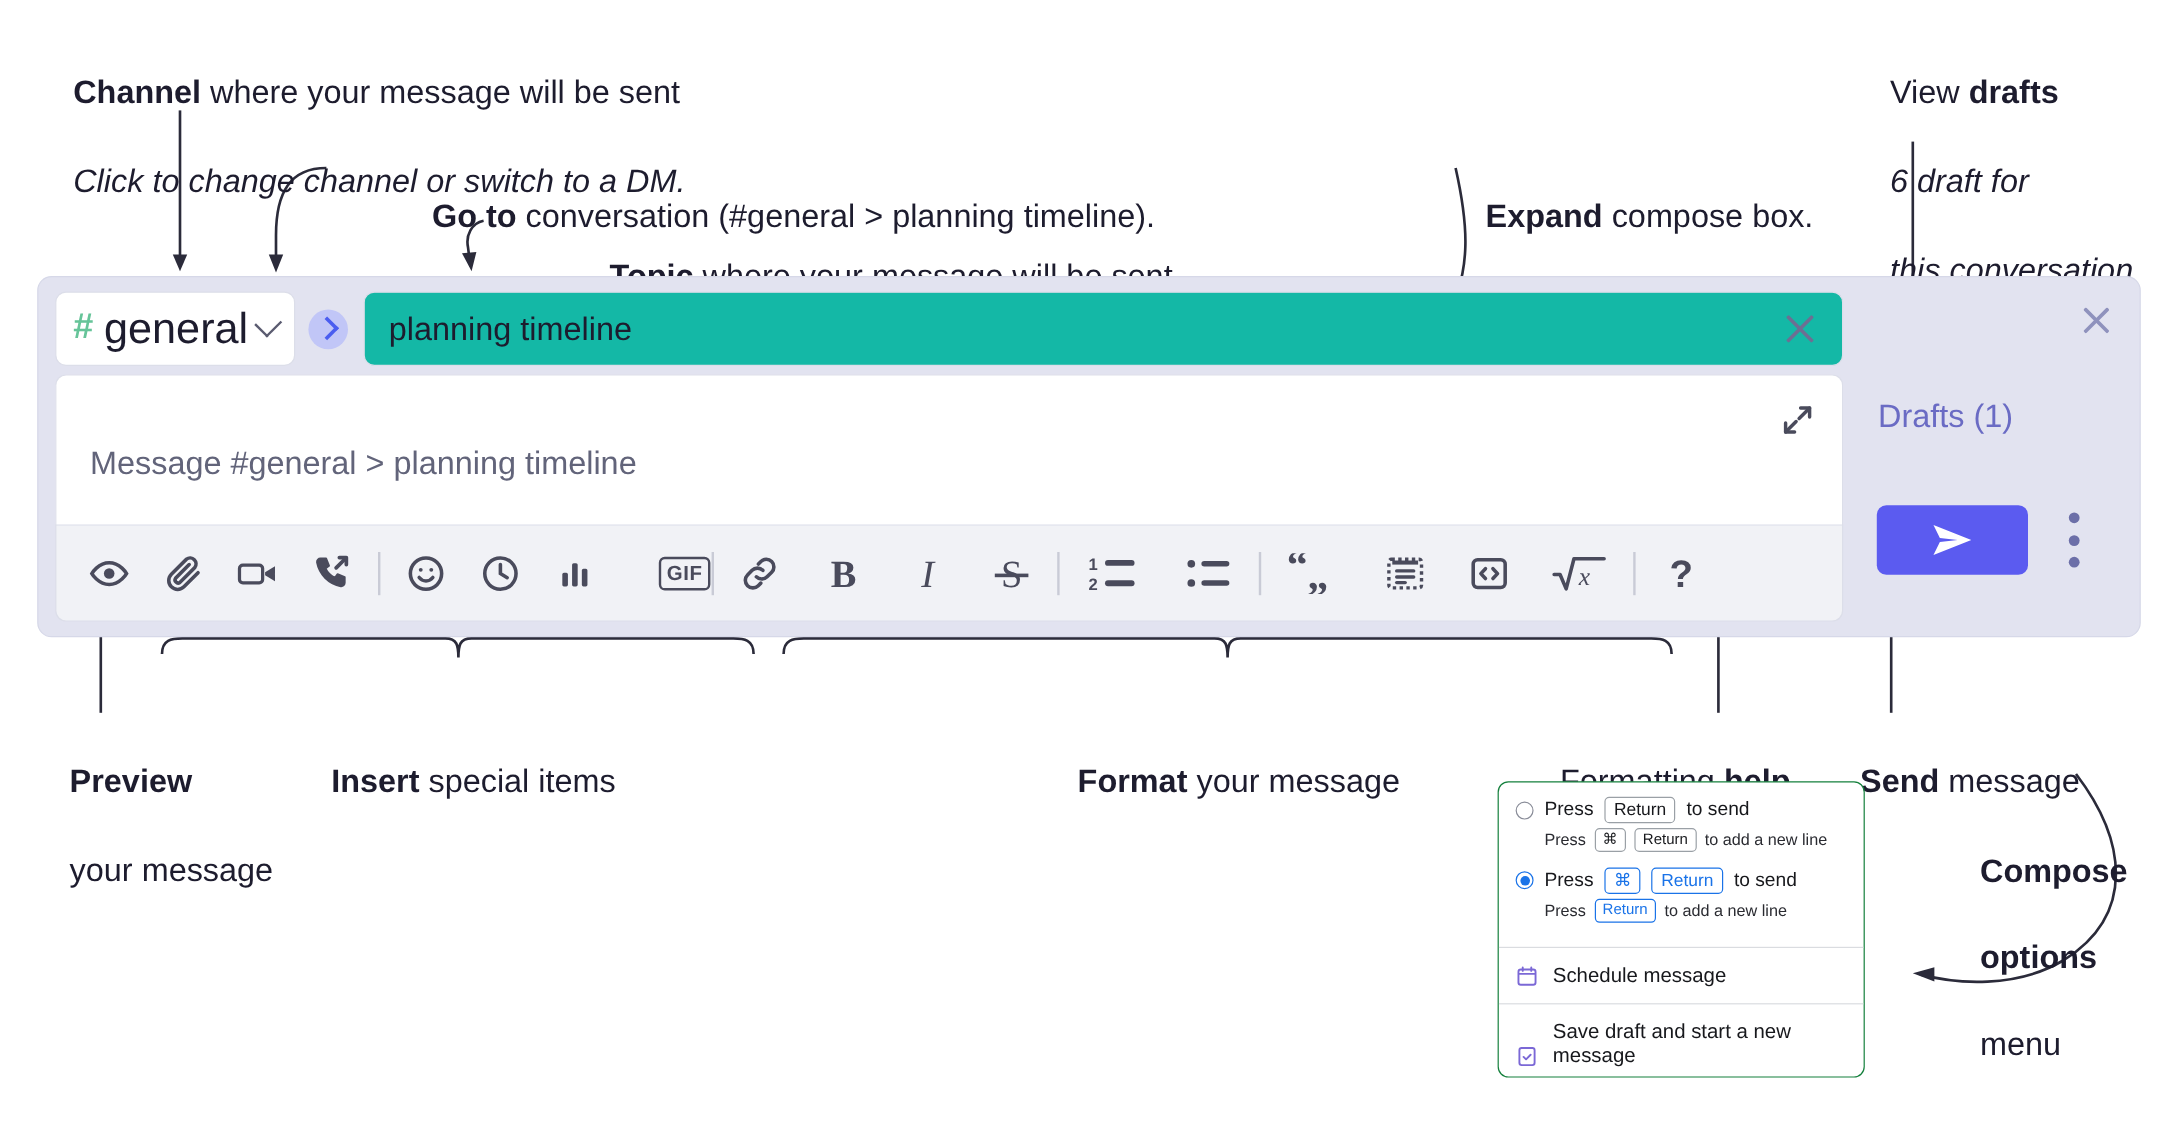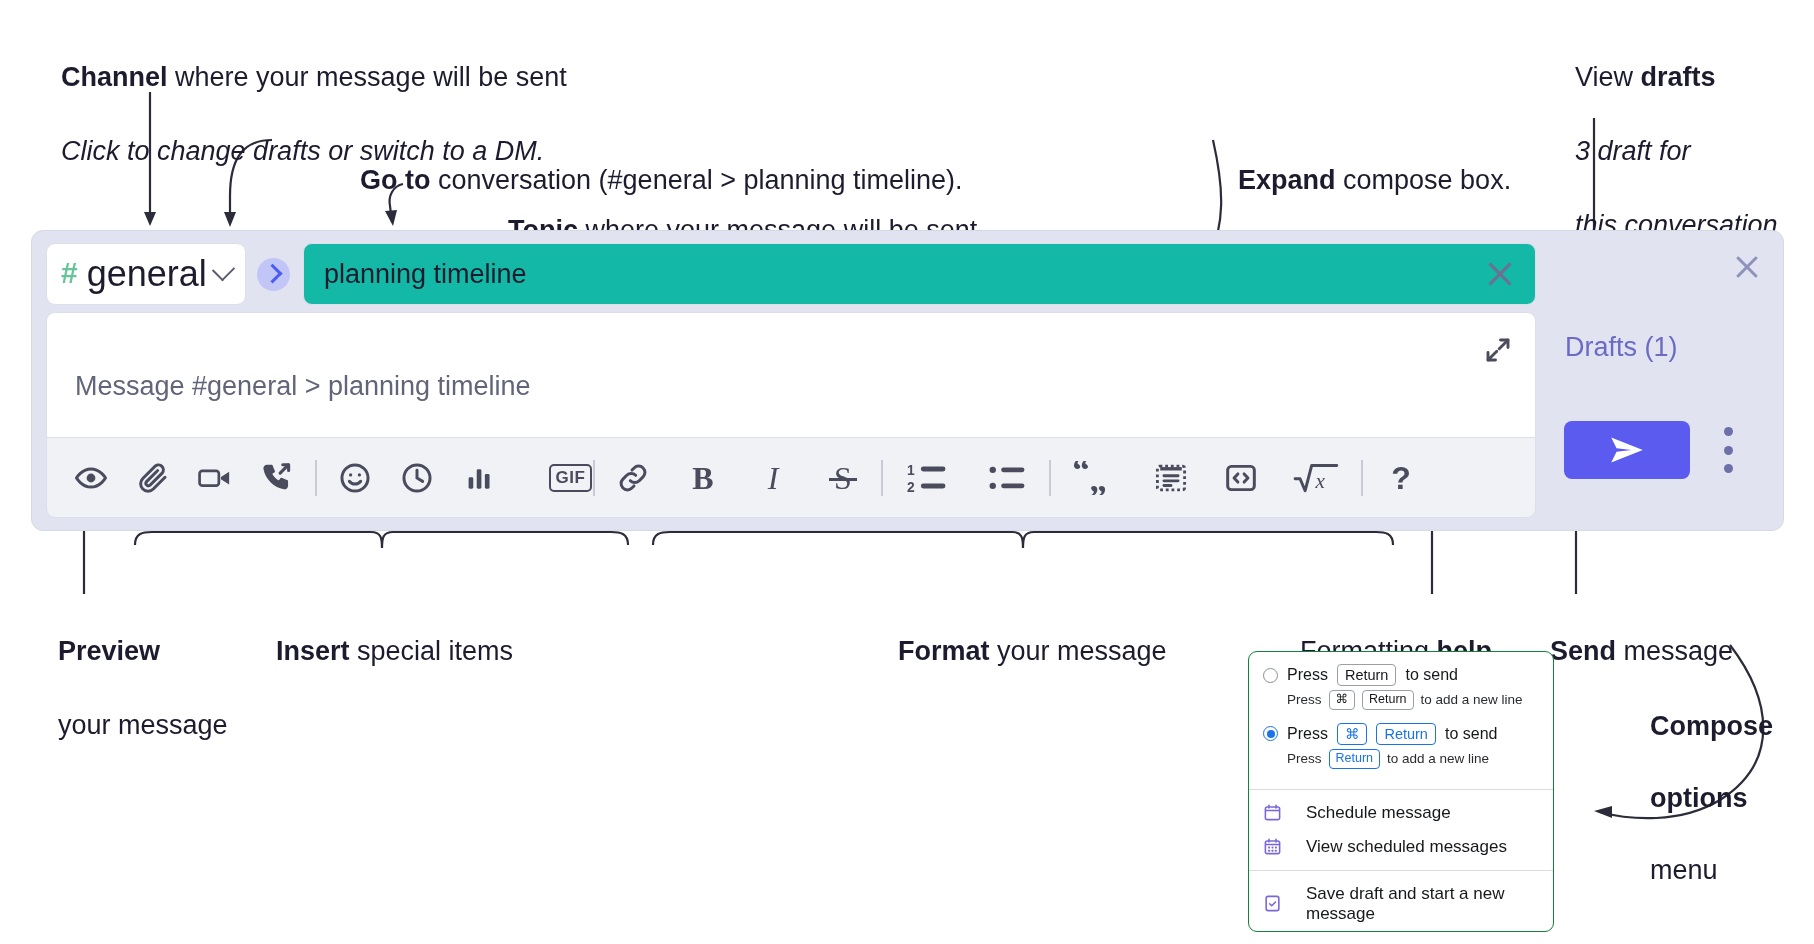--- a/index.html
+++ b/index.html
@@ -197,21 +197,21 @@
     display:flex;align-items:center;gap:7px;padding:3px 14px 3px 38px;font-size:13.5px;color:#2a2b31;
   }
   .key{
     display:inline-block;border:1px solid #9aa0a6;border-radius:4px;
     padding:1px 7px;font-size:14.5px;line-height:1.25;color:#17181c;background:#fff;
   }
   .key.sm{font-size:12.5px;padding:1px 6px;}
   .key.blue{border-color:#1a73e8;color:#1a73e8;}
   .menu-div{height:1px;background:#dadce0;margin:6px 0;}
   .menu-item{
-    display:flex;align-items:center;gap:24px;padding:7px 14px;font-size:17px;cursor:pointer;
+    display:flex;align-items:flex-end;gap:12px;padding:7px 14px;font-size:17px;cursor:pointer;
   }
   .menu-item svg{flex:0 0 auto;}
 </style>
 </head>
 <body>
 
 <div class="stage">
 
   <svg class="lines" viewBox="0 0 1814 944" xmlns="http://www.w3.org/2000/svg">
     <g fill="none" stroke="#2b2b3a" stroke-width="2.2">
@@ -244,38 +244,38 @@
       <path d="M1576,594 L1576,510"></path>
       <path d="M1570,520 L1576,504 L1582,520 Z" fill="#2b2b3a" stroke="none"></path>
 
       <path d="M1730,645 C1772,700 1780,762 1720,800 C1680,824 1630,820 1600,812"></path>
       <path d="M1612,806 L1594,811 L1612,818 Z" fill="#2b2b3a" stroke="none"></path>
     </g>
   </svg>
 
   <div class="anno" style="left:31px;top:22px;">
     <span><b>Channel</b><span> where your message will be sent</span></span><br>
-    <span class="it">Click to change drafts or switch to a DM.</span>
+    <span class="it">Click to change channel or switch to a DM.</span>
   </div>
 
   <div class="anno" style="left:330px;top:125px;">
     <b>Go to</b><span> conversation (#general &gt; planning timeline).</span>
   </div>
 
   <div class="anno" style="left:478px;top:175px;">
     <b>Topic</b><span> where your message will be sent</span>
   </div>
 
   <div class="anno" style="left:1208px;top:125px;">
     <b>Expand</b><span> compose box.</span>
   </div>
 
   <div class="anno" style="left:1545px;top:22px;">
     <span><span>View </span><b>drafts</b></span><br>
-    <span class="it">3 draft for</span><br>
+    <span class="it">6 draft for</span><br>
     <span class="it">this conversation</span>
   </div>
 
   <div class="anno" style="left:28px;top:596px;">
     <b>Preview</b><br>
     <span>your message</span>
   </div>
 
   <div class="anno" style="left:246px;top:596px;">
     <b>Insert</b><span> special items</span>
@@ -545,36 +545,20 @@
 
     <div class="menu-item">
       <svg viewBox="0 0 24 24" width="19" height="19" fill="none" stroke="#7b68d6" stroke-width="2">
         <rect x="3" y="5" width="18" height="16" rx="2.5"></rect>
         <path d="M3 9.5h18" stroke-width="2"></path>
         <path d="M7.5 2.8v3.6M16.5 2.8v3.6" stroke-linecap="round"></path>
       </svg>
       <span>Schedule message</span>
     </div>
 
-    <div class="menu-item">
-      <svg viewBox="0 0 24 24" width="19" height="19" fill="none" stroke="#7b68d6" stroke-width="2">
-        <rect x="3" y="5" width="18" height="16" rx="2.5"></rect>
-        <path d="M3 9.5h18"></path>
-        <path d="M7.5 2.8v3.6M16.5 2.8v3.6" stroke-linecap="round"></path>
-        <g fill="#7b68d6" stroke="none">
-          <rect x="6.5" y="12" width="2.4" height="2.4" rx=".6"></rect>
-          <rect x="10.8" y="12" width="2.4" height="2.4" rx=".6"></rect>
-          <rect x="15.1" y="12" width="2.4" height="2.4" rx=".6"></rect>
-          <rect x="6.5" y="16.2" width="2.4" height="2.4" rx=".6"></rect>
-          <rect x="10.8" y="16.2" width="2.4" height="2.4" rx=".6"></rect>
-          <rect x="15.1" y="16.2" width="2.4" height="2.4" rx=".6"></rect>
-        </g>
-      </svg>
-      <span>View scheduled messages</span>
-    </div>
 
     <div class="menu-div"></div>
 
     <div class="menu-item">
       <svg viewBox="0 0 24 24" width="19" height="19" fill="none" stroke="#7b68d6" stroke-width="2" stroke-linecap="round" stroke-linejoin="round">
         <rect x="4" y="3" width="16" height="18" rx="2.4"></rect>
         <path d="M8.4 12.3l2.6 2.6 4.8-4.8"></path>
       </svg>
       <span>Save draft and start a new message</span>
     </div>

